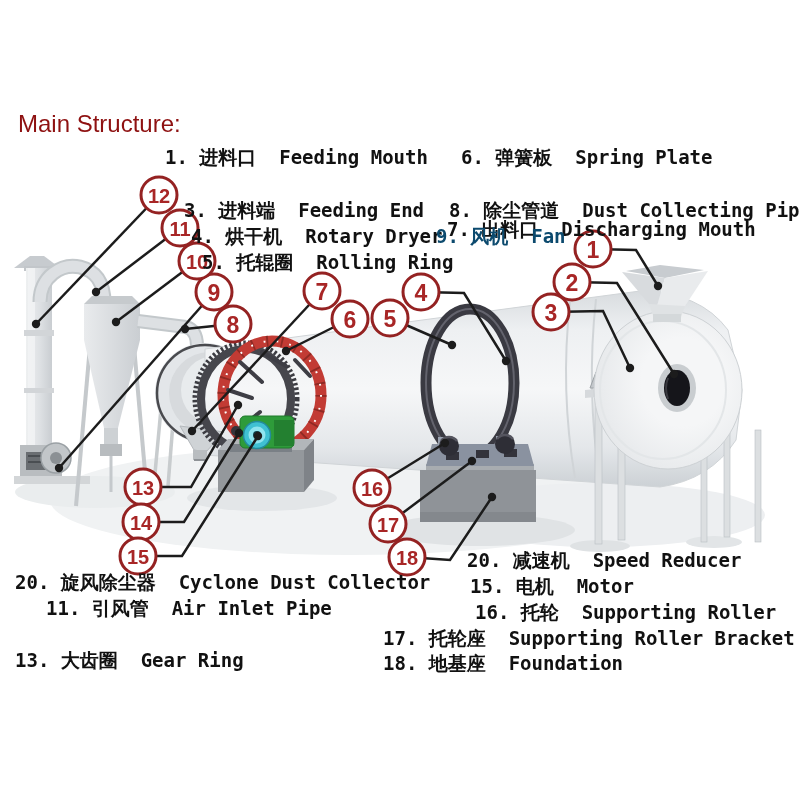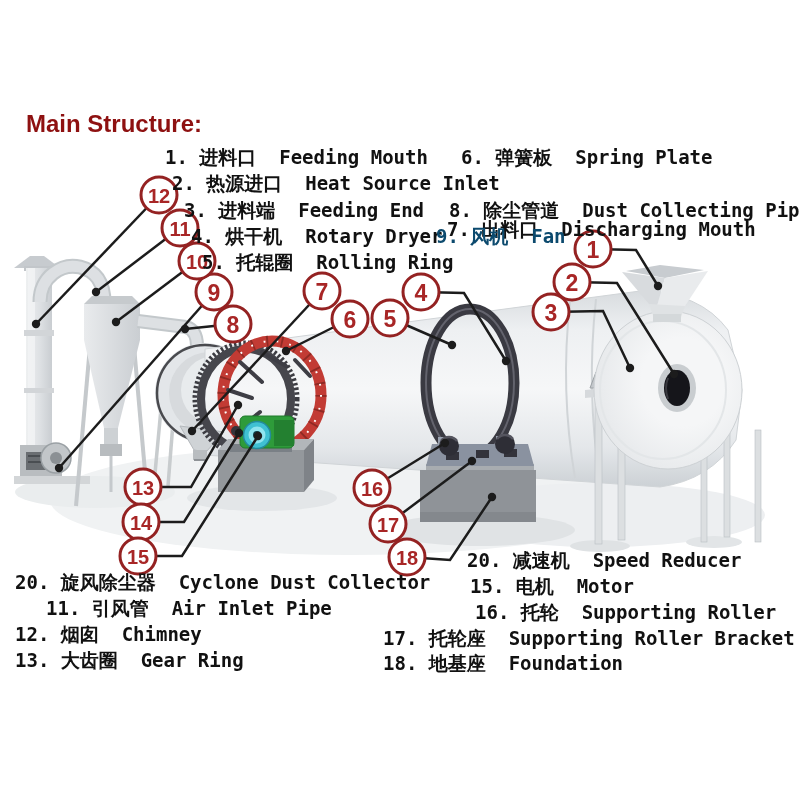--- a/index.html
+++ b/index.html
@@ -1,21 +1,21 @@
 <!DOCTYPE html>
 <html><head>
 <meta charset="utf-8">
 <style>
   html,body{margin:0;padding:0;background:#ffffff;}
   #canvas{position:relative;width:800px;height:800px;background:#ffffff;overflow:hidden;
           font-family:"DejaVu Sans Mono","Liberation Mono",monospace;}
   #machine-svg{position:absolute;left:0;top:0;width:800px;height:800px;}
   #page-title{position:absolute;left:18px;top:110px;
               font-family:"Liberation Sans","DejaVu Sans",sans-serif;
-              font-weight:bold;font-size:24px;letter-spacing:0px;margin-left:8px;}
+              font-weight:normal;font-size:24px;letter-spacing:0px;}
   .legend-item{position:absolute;font-size:19px;line-height:22px;font-weight:600;
                color:#111111;white-space:pre;}
   #legend-layer{position:absolute;left:0;top:0;width:800px;height:742px;pointer-events:none;}
   .callout-num{font-family:"Liberation Sans","DejaVu Sans",sans-serif;font-weight:600;}
 </style>
 </head>
 <body>
 
 <div id="canvas">
 
@@ -315,31 +315,29 @@
           <circle cx="492" cy="497" r="4.2" fill="#1c1c1c"></circle>
           <circle cx="407" cy="557" r="18" fill="#ffffff" stroke="#942222" stroke-width="3"></circle>
           <text x="407" y="558" text-anchor="middle" dominant-baseline="central" fill="#a82626" font-size="20" class="callout-num">18</text>
         </g>
       </g>
   </svg>
 
   <div id="page-title" style="color: rgb(142, 17, 17);">Main Structure:</div>
   <div id="legend-layer">
       <div class="legend-item" style="left: 165px; top: 146px; color: rgb(17, 17, 17);">1. 进料口  Feeding Mouth</div>
-      <div class="legend-item" style="left: 172px; top: 172px; color: rgb(17, 17, 17);">2. 热源进口  Heat Source Inlet</div>
       <div class="legend-item" style="left: 184px; top: 199px; color: rgb(17, 17, 17);">3. 进料端  Feeding End</div>
       <div class="legend-item" style="left: 191px; top: 225px; color: rgb(17, 17, 17);">4. 烘干机  Rotary Dryer</div>
       <div class="legend-item" style="left: 202px; top: 251px; color: rgb(17, 17, 17);">5. 托辊圈  Rolling Ring</div>
       <div class="legend-item" style="left: 461px; top: 146px; color: rgb(17, 17, 17);">6. 弹簧板  Spring Plate</div>
       <div class="legend-item" style="left: 447px; top: 172px; color: rgb(17, 17, 17); margin-top: 46px;">7. 出料口  Discharging Mouth</div>
       <div class="legend-item" style="left: 449px; top: 199px; color: rgb(17, 17, 17);">8. 除尘管道  Dust Collecting Pipe</div>
       <div class="legend-item" style="left: 436px; top: 225px; color: #0c4a6e;">9. 风机  Fan</div>
       <div class="legend-item" style="left: 15px; top: 571px; color: rgb(17, 17, 17);">20. 旋风除尘器  Cyclone Dust Collector</div>
       <div class="legend-item" style="left: 15px; top: 597px; color: rgb(17, 17, 17); margin-left: 31px;">11. 引风管  Air Inlet Pipe</div>
-      <div class="legend-item" style="left: 15px; top: 623px; color: rgb(17, 17, 17);">12. 烟囱  Chimney</div>
       <div class="legend-item" style="left: 15px; top: 649px; color: rgb(17, 17, 17);">13. 大齿圈  Gear Ring</div>
       <div class="legend-item" style="left: 467px; top: 549px; color: rgb(17, 17, 17);">20. 减速机  Speed Reducer</div>
       <div class="legend-item" style="left: 470px; top: 575px; color: rgb(17, 17, 17);">15. 电机  Motor</div>
       <div class="legend-item" style="left: 475px; top: 601px; color: rgb(17, 17, 17);">16. 托轮  Supporting Roller</div>
       <div class="legend-item" style="left: 383px; top: 627px; color: rgb(17, 17, 17);">17. 托轮座  Supporting Roller Bracket</div>
       <div class="legend-item" style="left: 383px; top: 652px; color: rgb(17, 17, 17);">18. 地基座  Foundation</div>
     </div>
 </div>
 
 </body></html>

